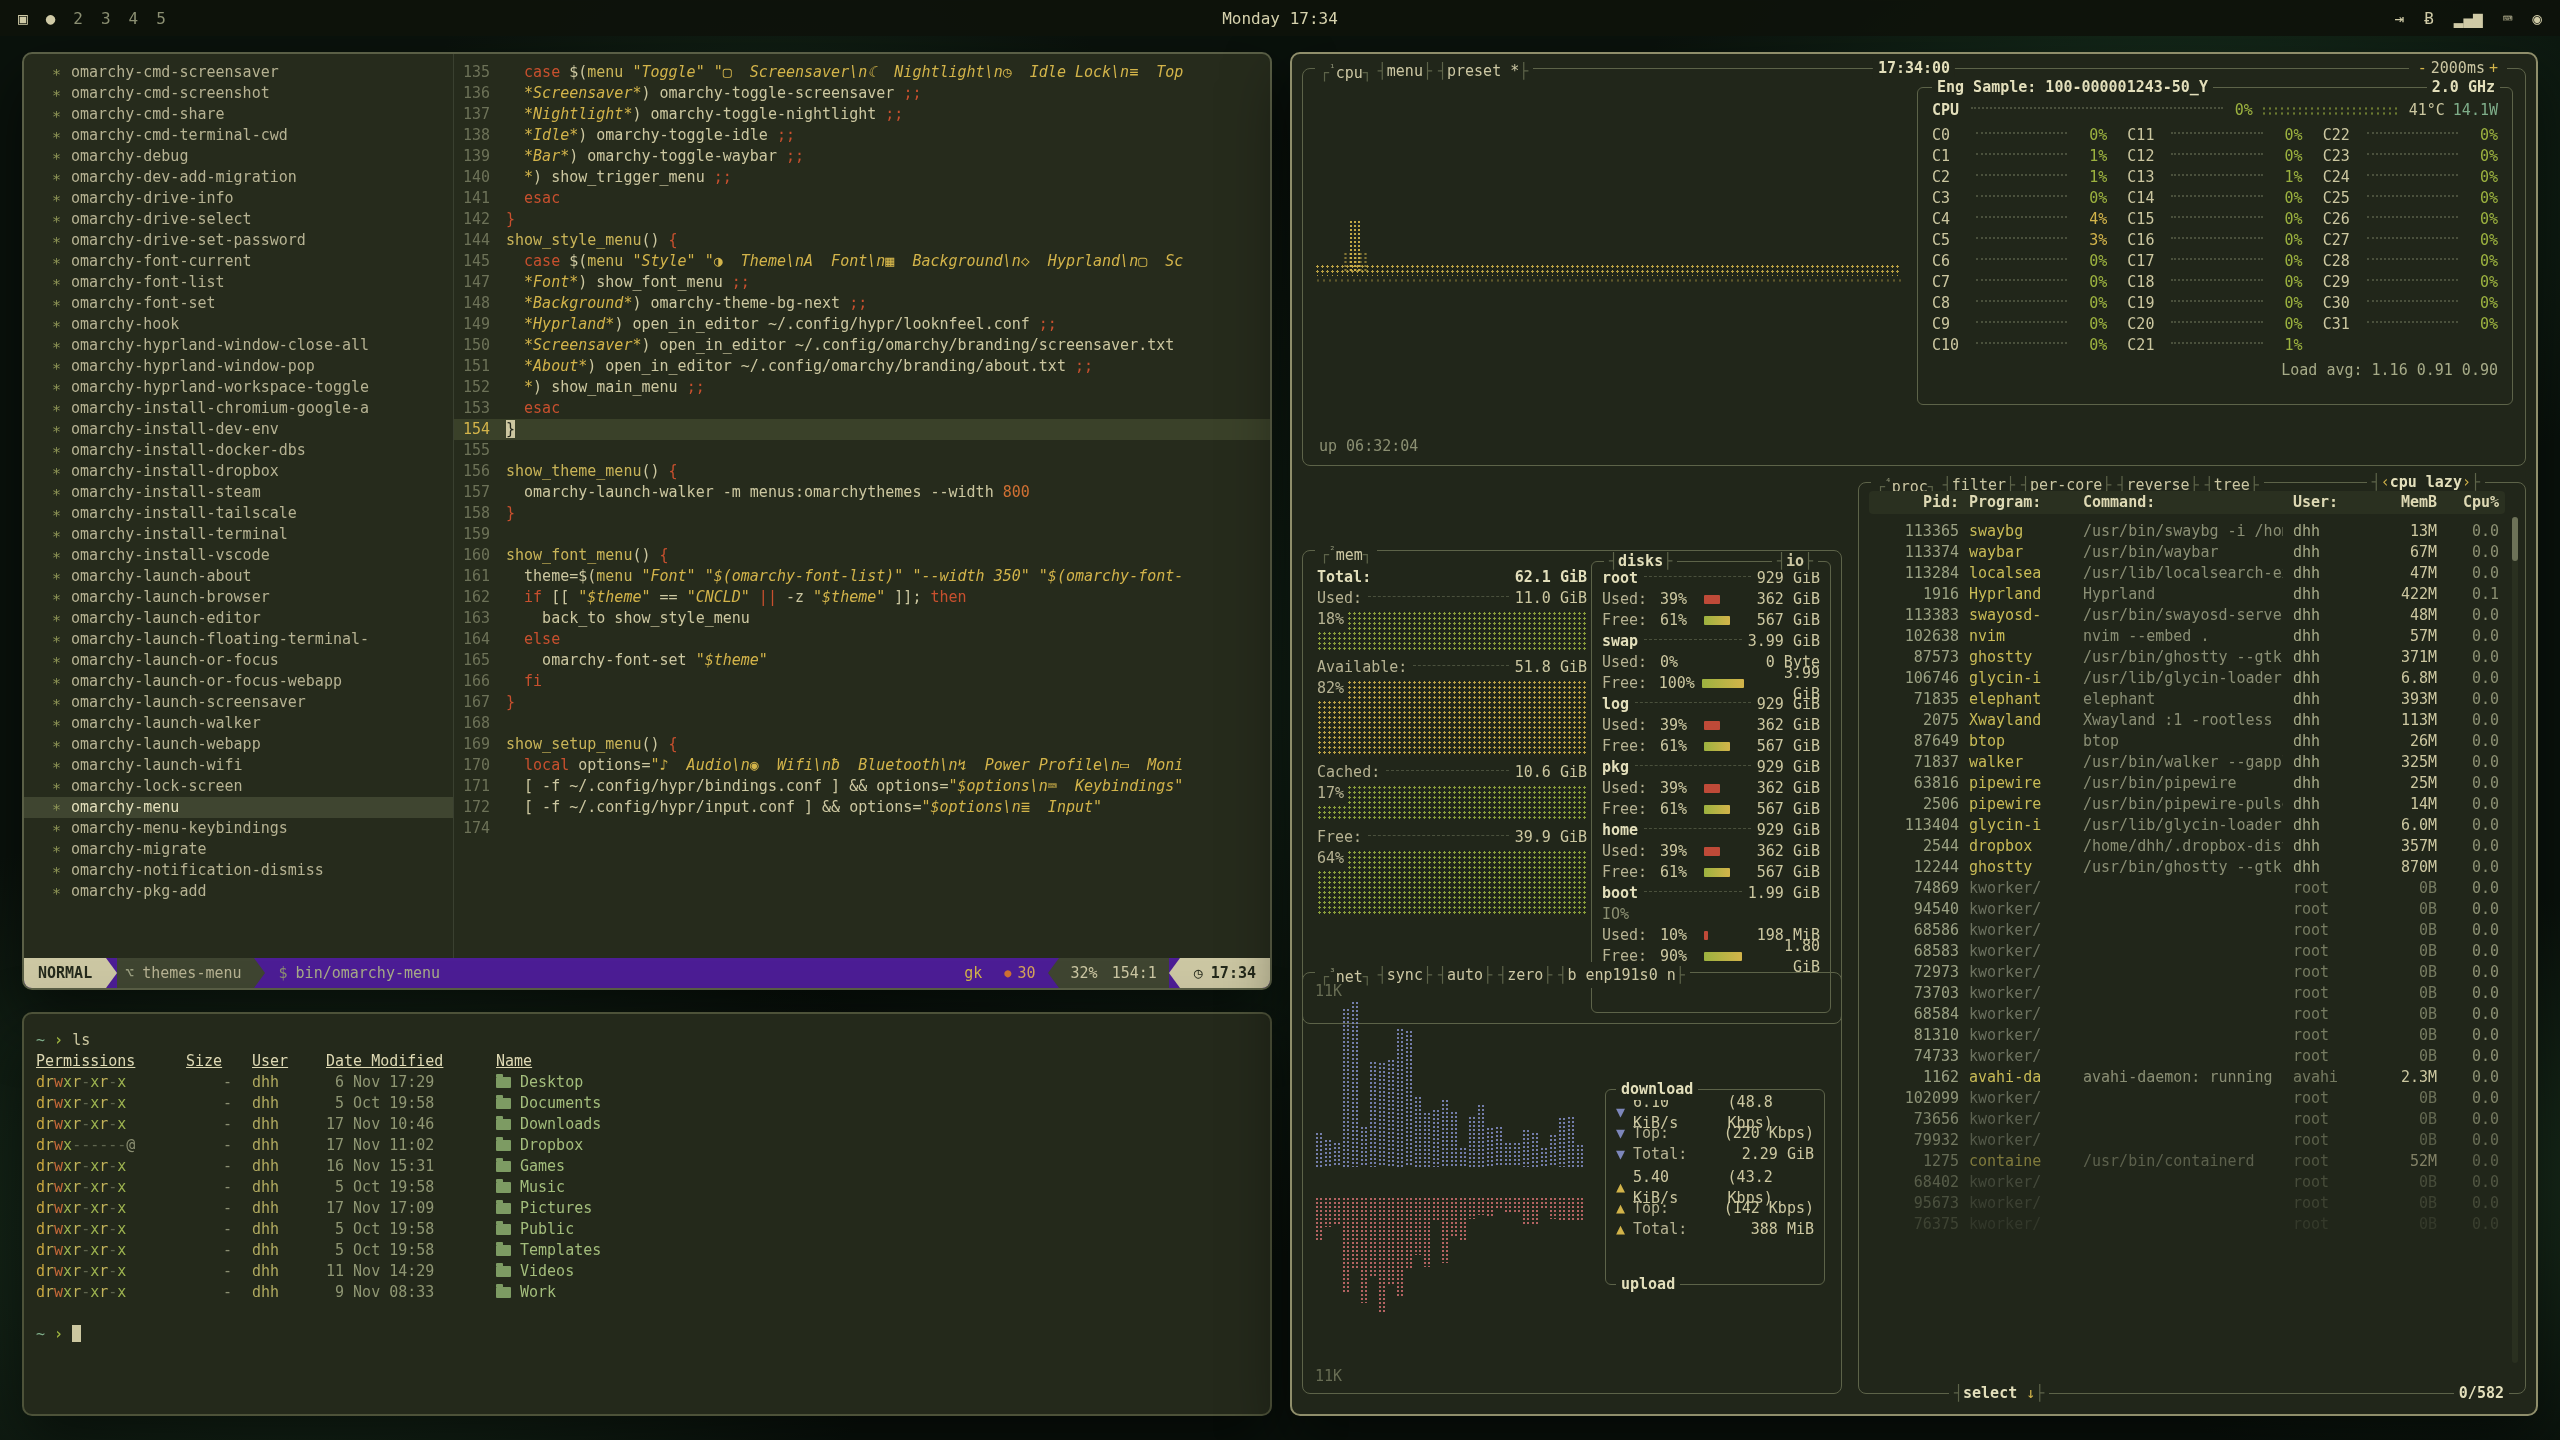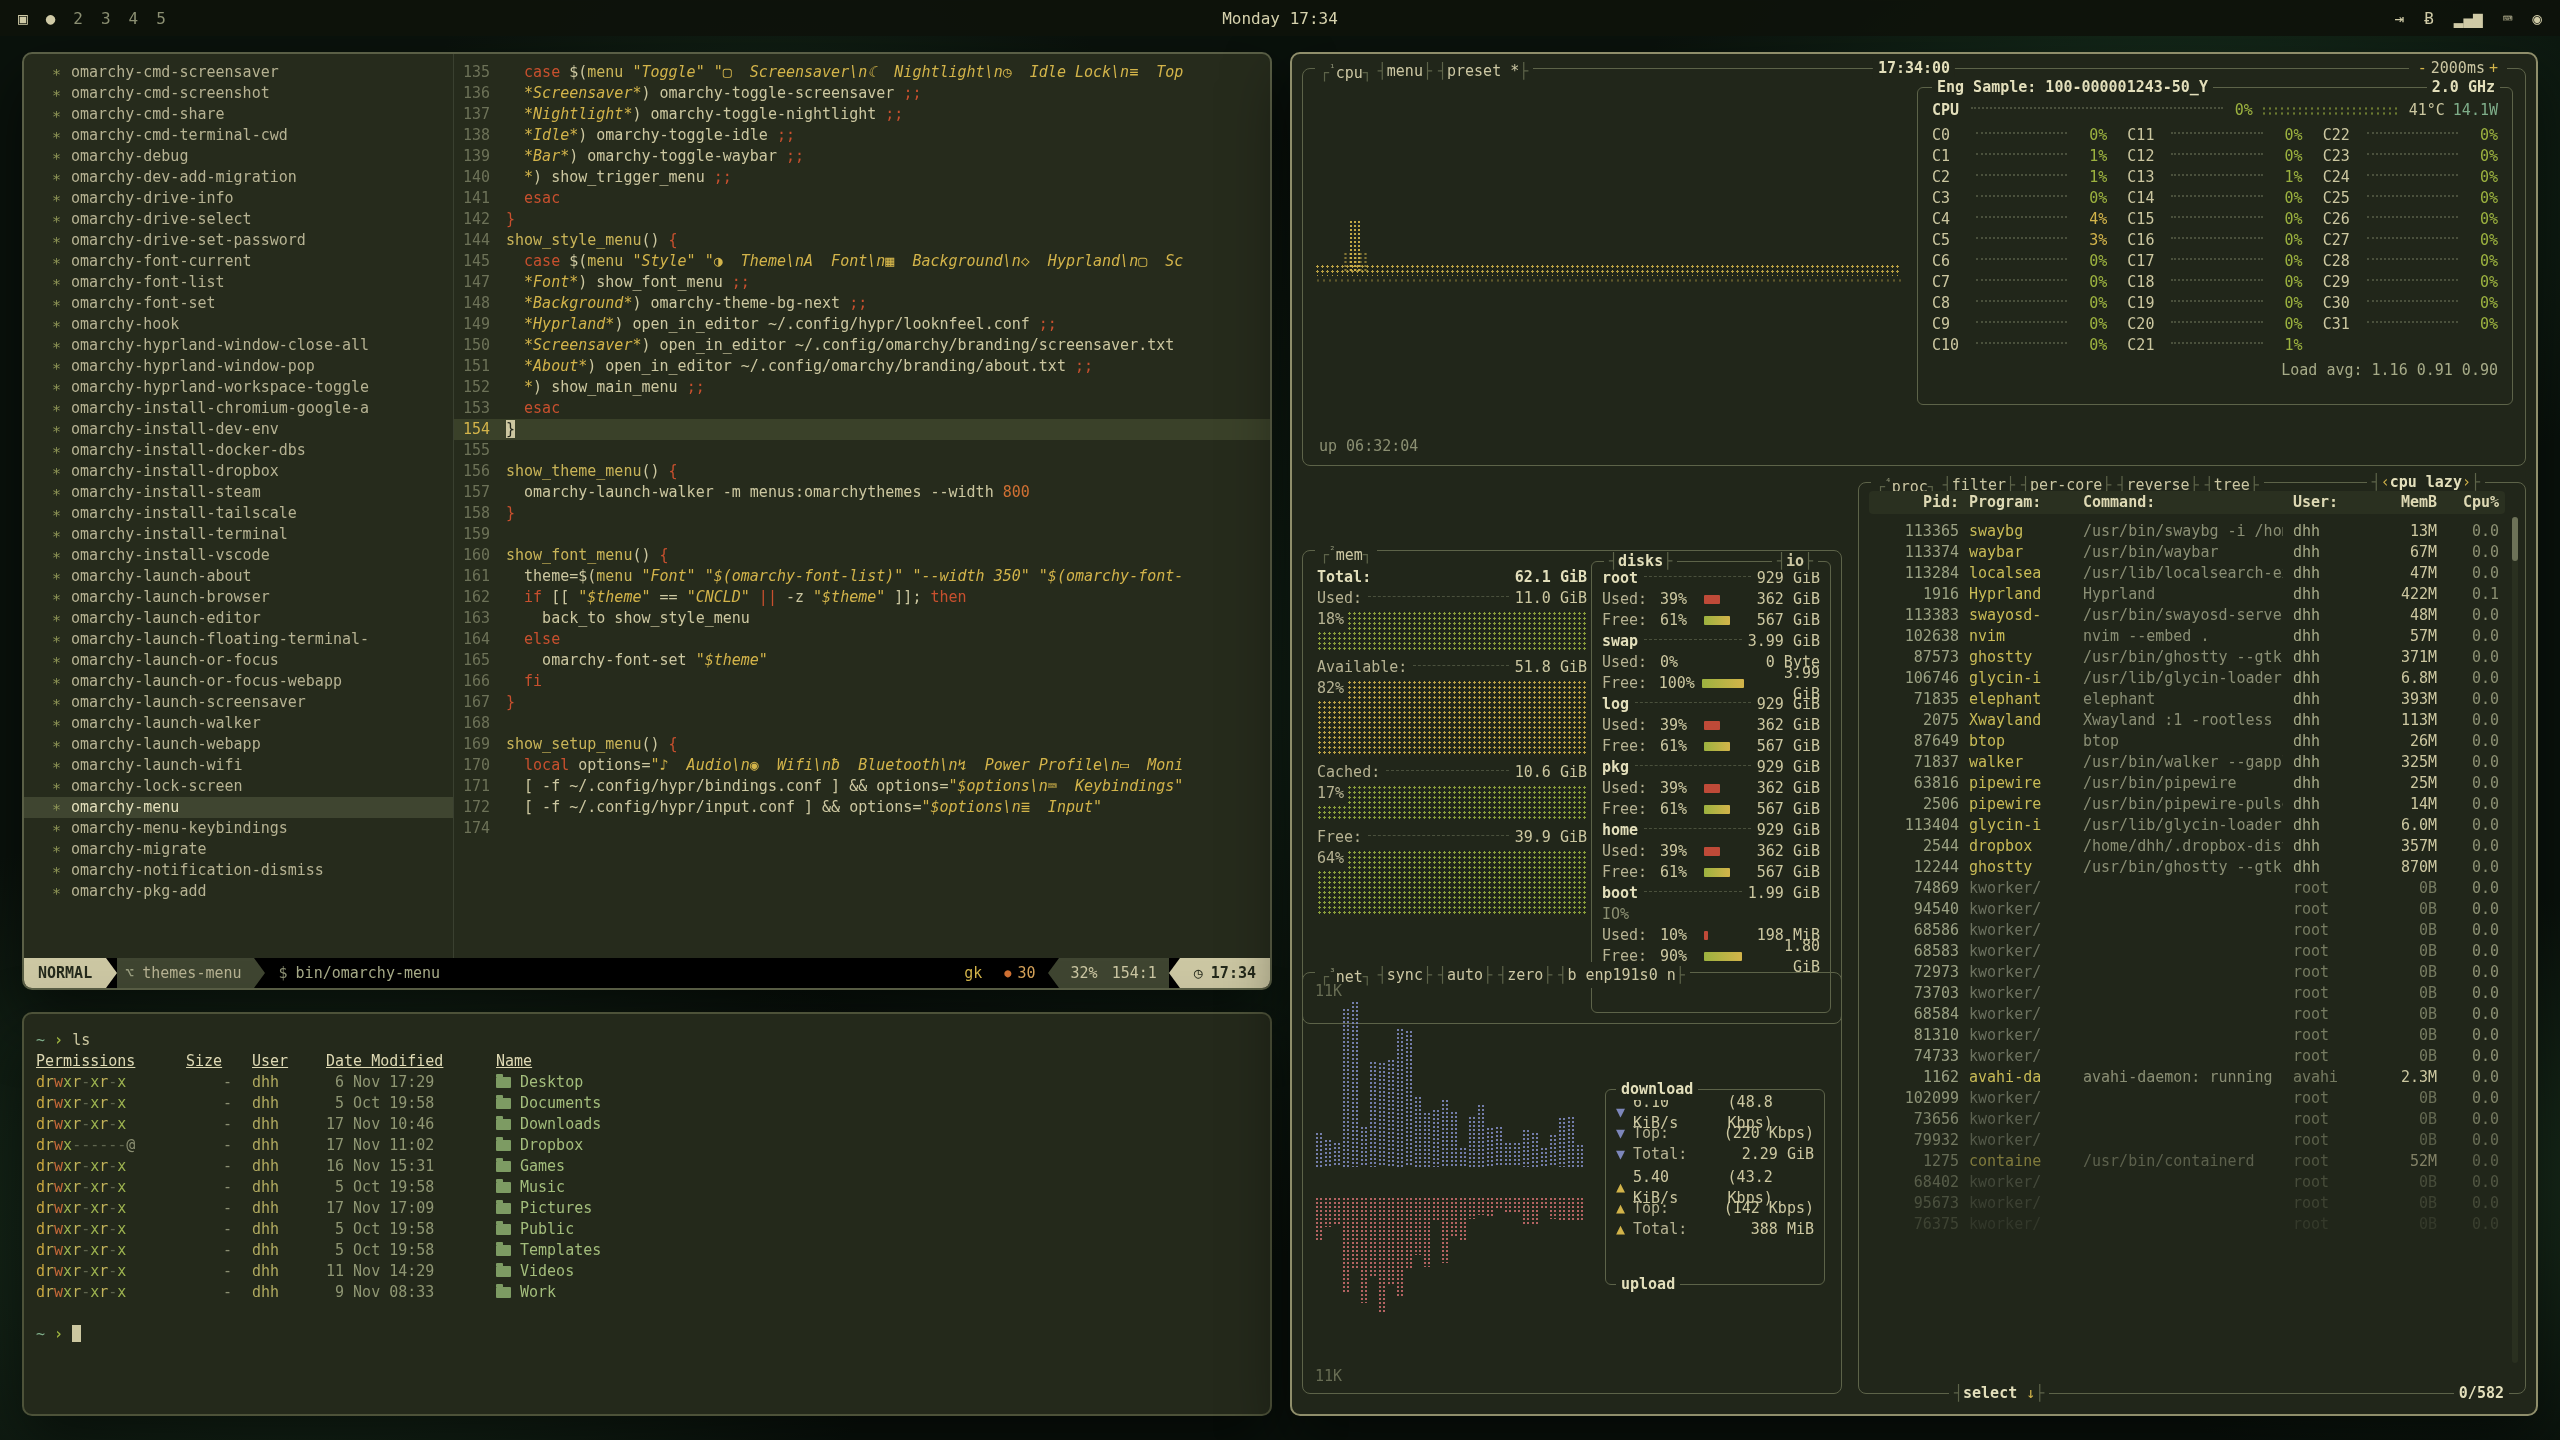--- a/index.html
+++ b/index.html
@@ -51,21 +51,21 @@
   .code-line.active{background:#3a4129;}
   .code-line.active .lnum{color:var(--yellow);}
   .lcontent{white-space:pre;}
   .t-k{color:var(--red);} .t-o{color:var(--red);}
   .t-s{color:var(--yellow);font-style:italic;}
   .t-f{color:#c9b458;}
   .t-p{color:var(--fg);}
   .t-n{color:var(--orange);}
   .cursor{background:#ccc7a0;color:#20251a;}
   
-  .statusline{height:30px;background:#000000;display:flex;align-items:stretch;font-size:15px;}
+  .statusline{height:30px;background:#4c1d95;display:flex;align-items:stretch;font-size:15px;}
   .statusline>span{display:flex;align-items:center;}
   .sl-mode{background:#ccc7a3;color:#252a1c;font-weight:bold;padding:0 14px;}
   .tri{width:0;height:0;border-top:15px solid transparent;border-bottom:15px solid transparent;}
   .tri-mode{border-left:11px solid #ccc7a3;}
   .sl-branch{background:#3f4531;color:#b6b292;padding:0 12px 0 8px;gap:8px;}
   .br-ic{color:#9a9e7f;}
   .tri-branch{border-left:11px solid #3f4531;}
   .sl-file{color:#a7ab88;padding:0 14px;gap:8px;}
   .sl-file .dollar{color:#8b8f72;}
   .sl-spacer{flex:1;}

